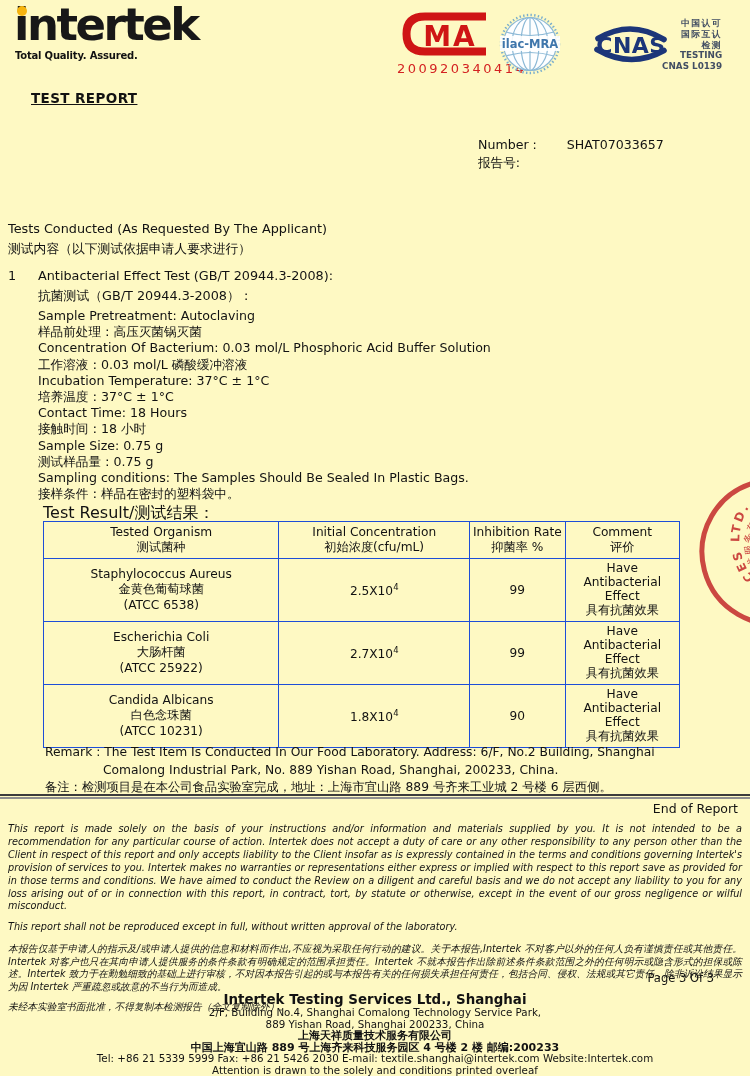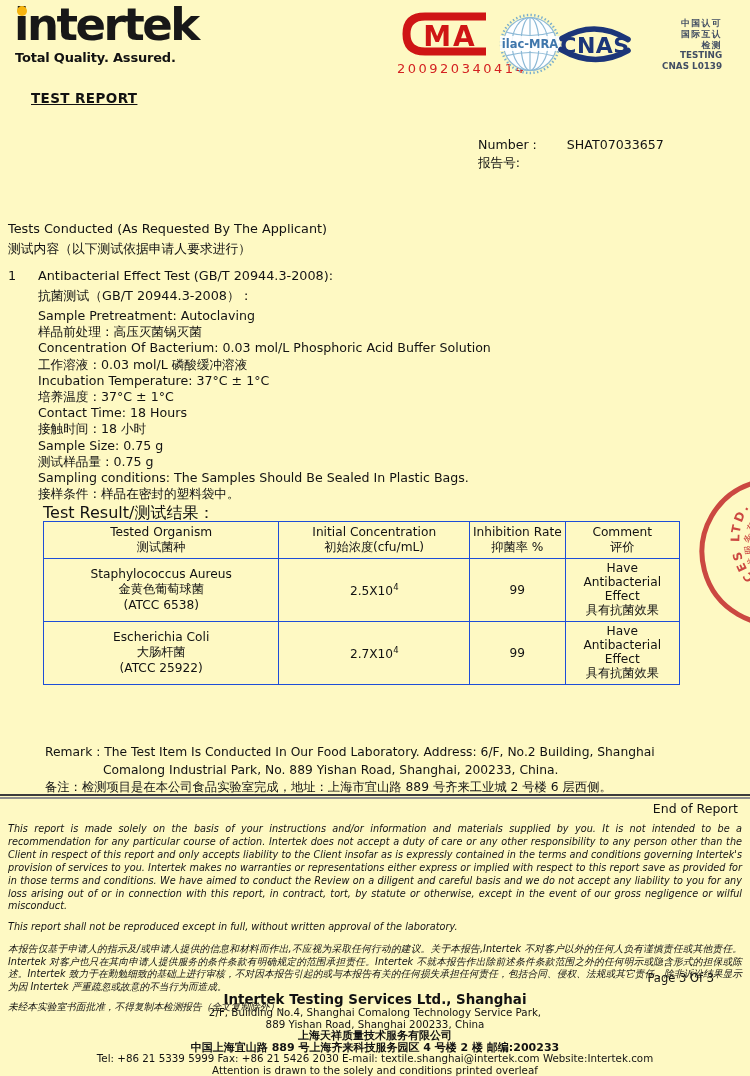--- a/index.html
+++ b/index.html
@@ -4,27 +4,27 @@
 <style>
   html,body{margin:0;padding:0;background:#e8e8e8;}
   .page{position:relative;width:750px;height:1076px;margin:0 auto;background:#fef9c3;
         overflow:hidden;font-family:"DejaVu Sans",sans-serif;color:#121212;}
 
   
   .logo{position:absolute;top:0px;left:14px;height:50px;line-height:50px;
         font-size:45px;font-weight:bold;letter-spacing:-2.5px;color:#181818;}
   .logo .idot{position:absolute;left:3px;top:6px;width:10px;height:10px;border-radius:50%;
         background:#f6b40e;}
-  .tagline{position:absolute;top:50px;left:15px;font-size:13px;font-weight:bold;letter-spacing:-0.2px;}
+  .tagline{position:absolute;top:50px;left:15px;font-size:10px;font-weight:bold;letter-spacing:-0.2px;}
 
   .cma{position:absolute;top:8px;left:398px;}
   .cma-number{position:absolute;top:61px;left:397px;color:#d42222;font-size:13px;
         letter-spacing:2.5px;white-space:nowrap;}
   .ilac{position:absolute;top:12px;left:499px;}
-  .cnas{position:absolute;top:22px;left:554px;}
+  .cnas{position:absolute;top:22px;left:590px;}
   .accred{position:absolute;top:18px;left:662px;font-size:8.8px;font-weight:bold;
         color:#424e63;line-height:10.8px;text-align:right;}
   .accred .cnl{letter-spacing:1.5px;}
 
   .title{position:absolute;top:90px;left:31px;font-size:13.5px;font-weight:bold;
         text-decoration:underline;letter-spacing:0.4px;}
 
   .number-block{position:absolute;top:136px;left:478px;font-size:12.6px;line-height:18px;}
   .number-block .val{margin-left:26px;}
 
@@ -198,20 +198,33 @@
         </td>
       </tr>
       <tr>
         <td class="org-cell">
           <div>Escherichia Coli</div>
           <div>大肠杆菌</div>
           <div>(ATCC 25922)</div>
         </td>
         <td><span>2.7X10</span><sup>4</sup></td>
         <td>99</td>
+        <td class="comment-cell">
+          <div>Have Antibacterial Effect</div>
+          <div>具有抗菌效果</div>
+        </td>
+      </tr>
+      <tr>
+        <td class="org-cell">
+          <div>Candida Albicans</div>
+          <div>白色念珠菌</div>
+          <div>(ATCC 10231)</div>
+        </td>
+        <td><span>1.8X10</span><sup>4</sup></td>
+        <td>90</td>
         <td class="comment-cell">
           <div>Have Antibacterial Effect</div>
           <div>具有抗菌效果</div>
         </td>
       </tr>
     </tbody>
   </table>
 
   <div class="stamp">
     <svg width="168" height="168" viewBox="0 0 168 168">

